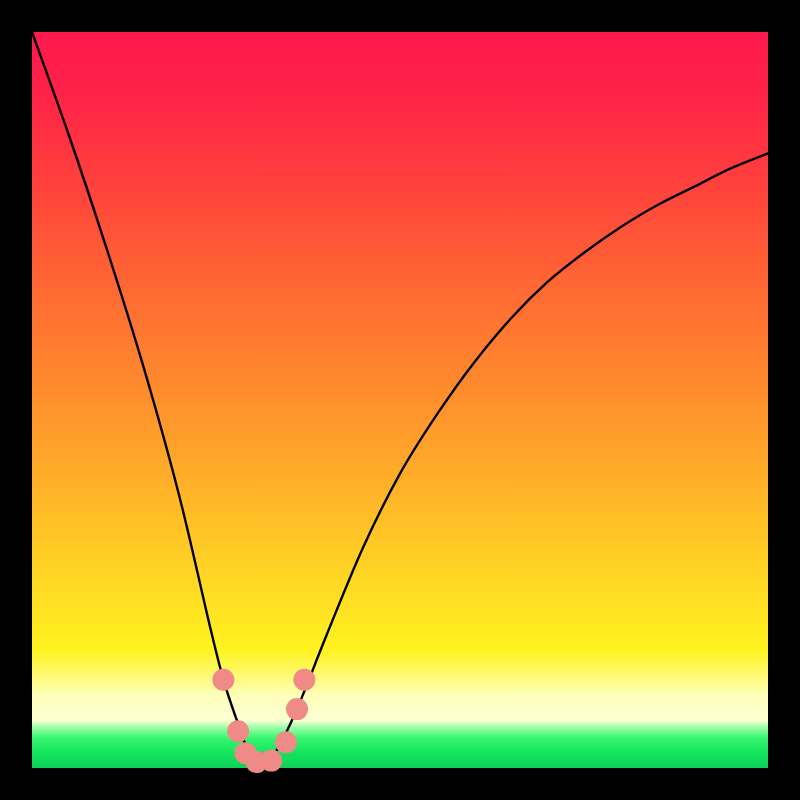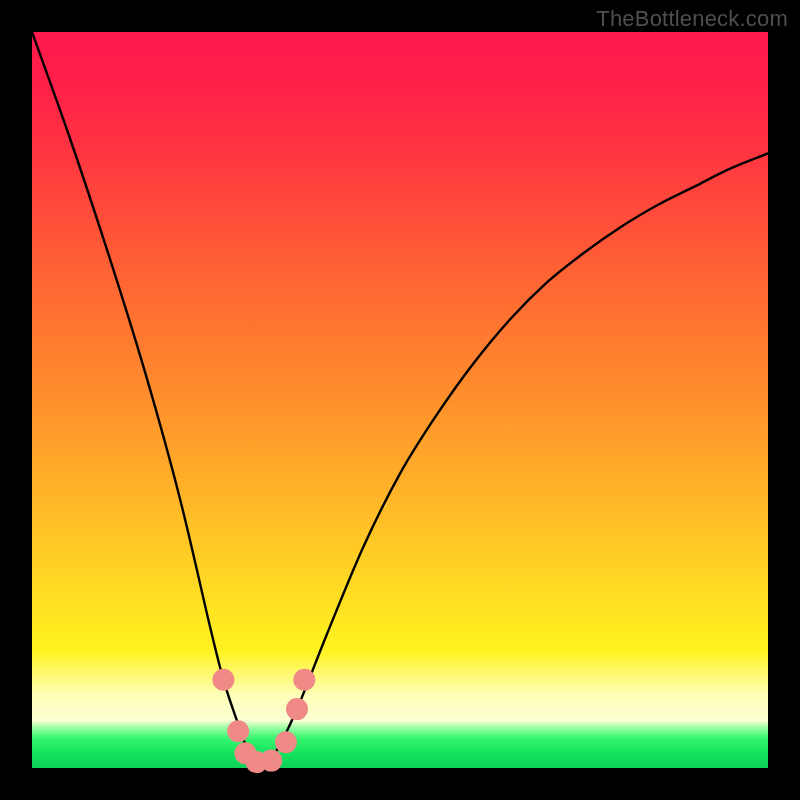--- a/index.html
+++ b/index.html
@@ -86,14 +86,13 @@
           <circle cx="206.1" cy="699.2" r="11" class="marker"></circle>
           <circle cx="213.4" cy="721.3" r="11" class="marker"></circle>
           <circle cx="224.5" cy="730.1" r="11" class="marker"></circle>
           <circle cx="239.2" cy="728.6" r="11" class="marker"></circle>
           <circle cx="253.9" cy="710.2" r="11" class="marker"></circle>
           <circle cx="265.0" cy="677.1" r="11" class="marker"></circle>
           <circle cx="272.3" cy="647.7" r="11" class="marker"></circle>
         </g>
     </svg>
   </div>
-  <div class="watermark">TheBottleneck.com</div>
 </div>
 
 </body></html>

